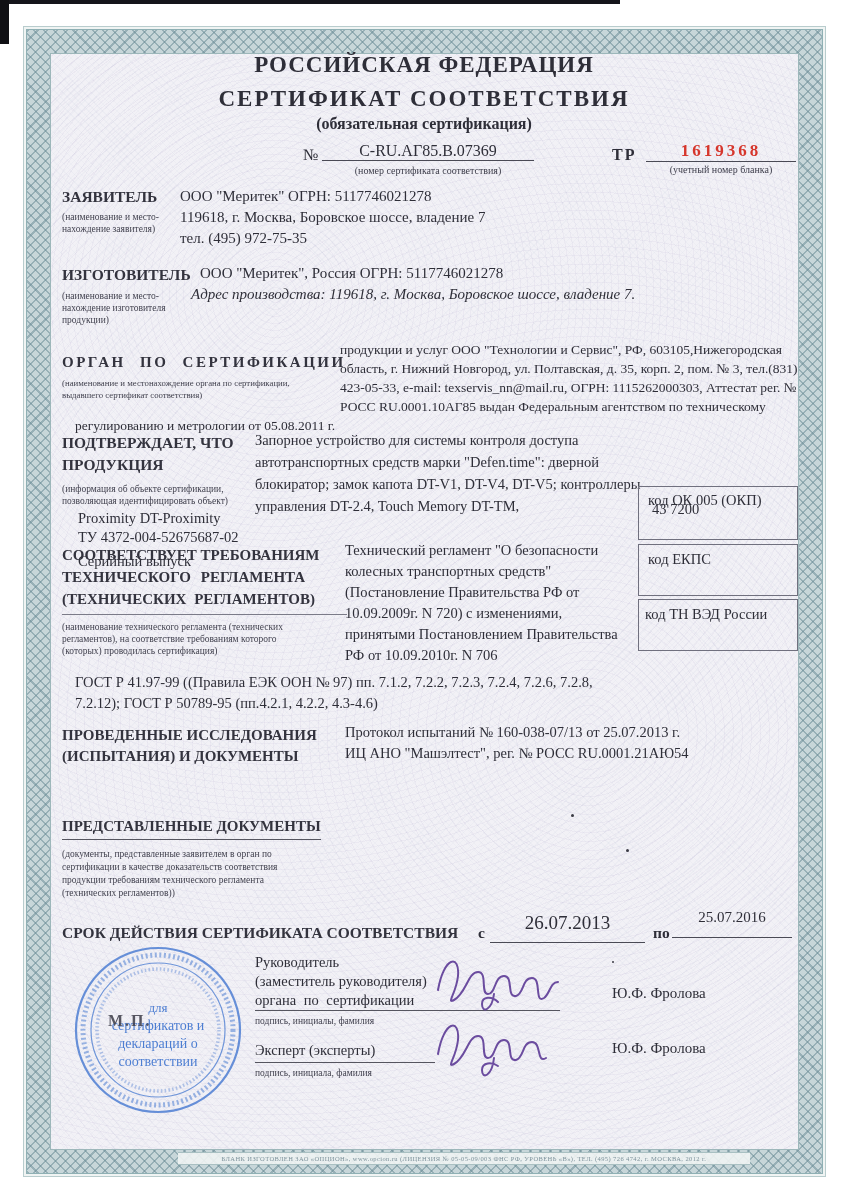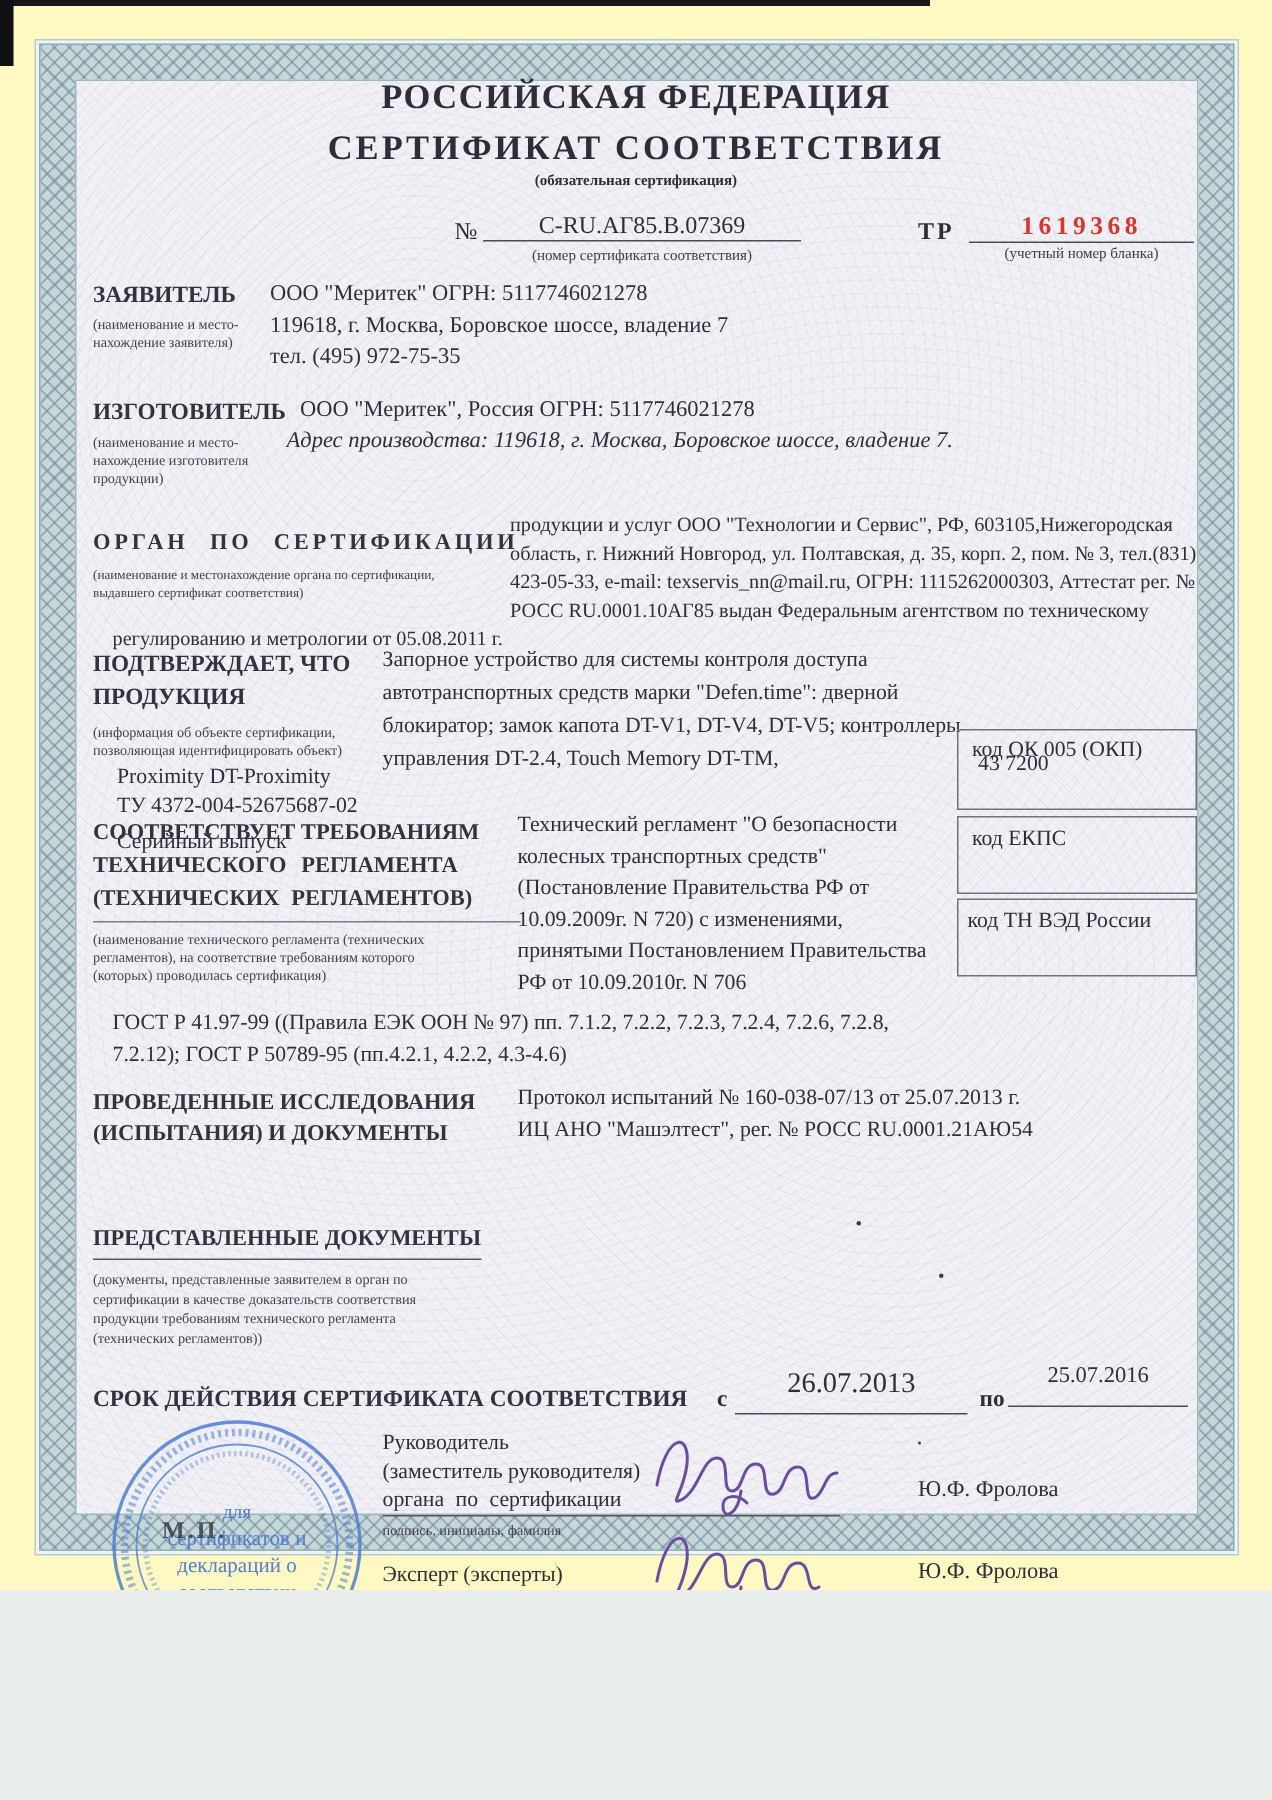--- a/index.html
+++ b/index.html
@@ -1,17 +1,17 @@
 <!DOCTYPE html>
 <html><head>
 <meta charset="utf-8">
 <style>
   html,body{margin:0;padding:0;}
   body{width:848px;height:1200px;background:#e9eeec;font-family:"Liberation Serif", serif;color:#2e2e38;}
-  .page{position:relative;width:848px;height:1060px;background:#fef9c3;overflow:hidden;}
+  .page{position:relative;width:848px;height:1200px;background:#ffffff;overflow:hidden;}
 
   
   .edge-top{position:absolute;left:0;top:0;width:620px;height:4px;background:#15151a;}
   .edge-corner{position:absolute;left:0;top:0;width:9px;height:44px;background:#101014;}
 
   
   .band{position:absolute;left:26px;top:29px;right:25px;bottom:26px;
     background-color:#c7d6d9;
     background-image:
       repeating-linear-gradient(135deg, rgba(104,138,148,.5) 0 1.5px, transparent 1.5px 7px),
@@ -25,21 +25,21 @@
       repeating-linear-gradient(45deg, rgba(150,170,195,.06) 0 1px, transparent 1px 5px),
       repeating-linear-gradient(-45deg, rgba(150,170,195,.06) 0 1px, transparent 1px 5px);
     border:1px solid #9db7ba;}
 
   .layer{position:absolute;inset:0;}
   .abs{position:absolute;white-space:nowrap;}
   .ctr{left:0;width:848px;text-align:center;}
   .b{font-weight:bold;}
   .hdr1{font-size:23px;letter-spacing:1px;}
   .hdr2{font-size:23px;letter-spacing:2px;}
-  .hdr3{font-size:10px;}
+  .hdr3{font-size:16px;}
   .sec{font-size:15.5px;font-weight:bold;color:#33333e;}
   .sub{font-size:9.5px;color:#42424f;line-height:13px;white-space:nowrap;}
   .val{font-size:15px;line-height:21px;}
   .val14{font-size:14.5px;line-height:21.5px;}
   .val13{font-size:13.5px;line-height:19px;}
   .uline{border-bottom:1px solid #4a4a55;}
   .cap{font-size:10px;color:#3d3d4a;text-align:center;}
   .red{color:#d6362c;font-weight:bold;letter-spacing:3px;font-size:17px;}
   .codebox{position:absolute;border:1.5px solid #70707e;background:transparent;}
   .codelabel{font-size:14.5px;color:#2e2e38;}

